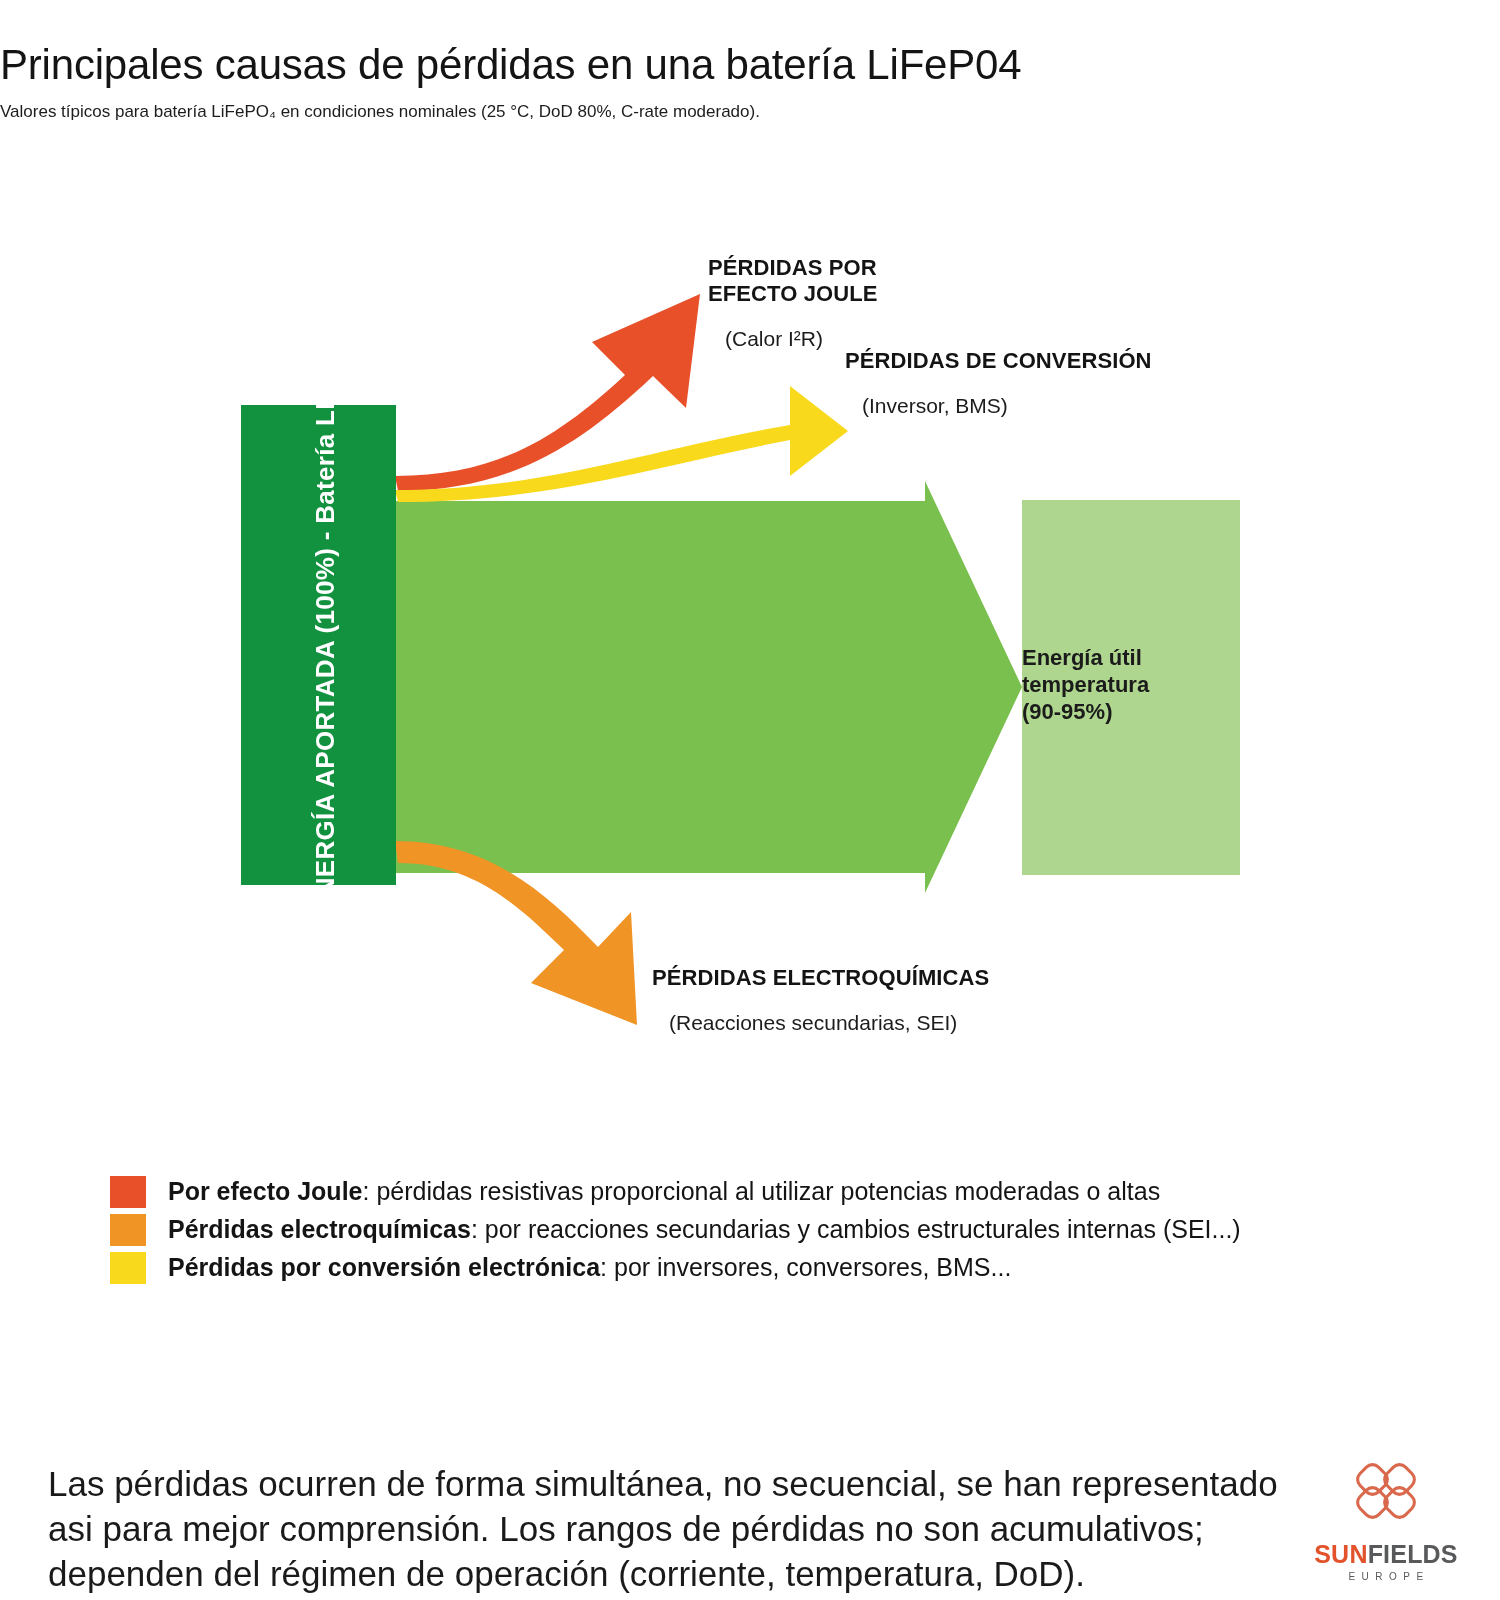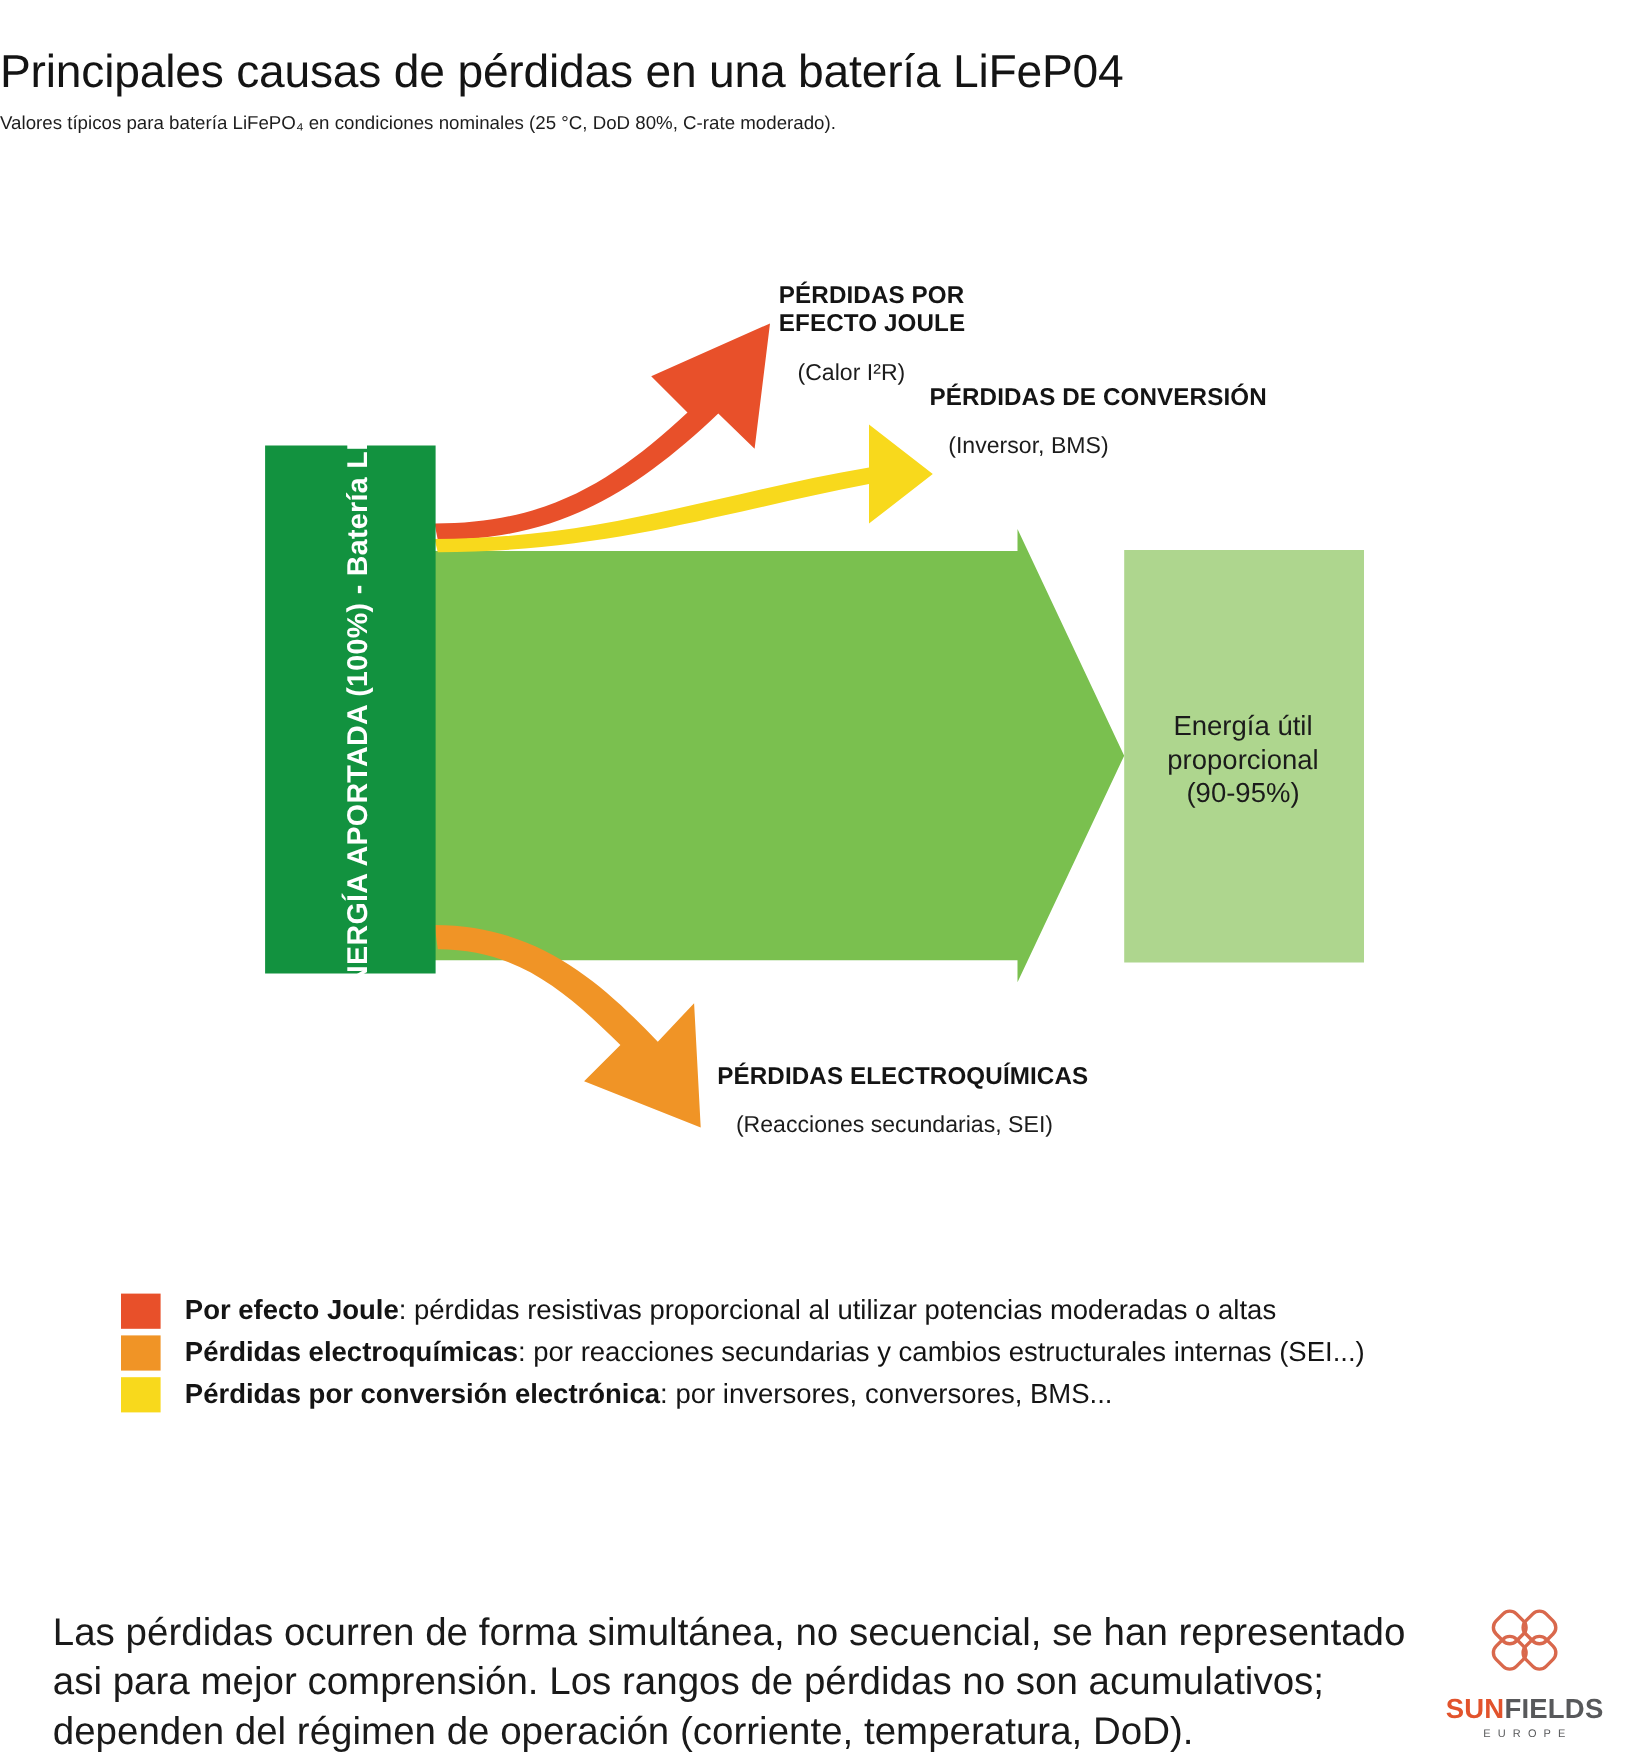--- a/index.html
+++ b/index.html
@@ -111,23 +111,22 @@
   }
   #joule-callout  { left: 708px; top: 65px;  width: 260px; }
   #conv-callout   { left: 845px; top: 158px; width: 330px; }
   #electro-callout{ left: 652px; top: 775px; width: 420px; }
 
   
   #output-box-label {
     left: 1022px;
     top: 455px;
     width: 216px;
-    text-align: center;
-    font-size: 25px;
-    font-weight: 400;
+    font-size: 22px;
+    font-weight: 700;
     color: #1b1b1b;
     line-height: 1.22;
   }
 
   
   #legend {
     position: absolute;
     left: 110px;
     top: 1175px;
     width: 1330px;
@@ -256,21 +255,21 @@
     <p class="callout-sub">(Inversor, BMS)</p>
   </div>
 
   <div id="electro-callout" class="diagram-label">
     <p class="callout-title">PÉRDIDAS ELECTROQUÍMICAS</p>
     <p class="callout-sub">(Reacciones secundarias, SEI)</p>
   </div>
 
   <div id="output-box-label" class="diagram-label">
     <div>Energía útil</div>
-    <div>proporcional</div>
+    <div>temperatura</div>
     <div>(90-95%)</div>
   </div>
 </div>
 
 <div id="legend">
 
   <div class="legend-row">
     <div class="legend-swatch" style="background: rgb(232, 80, 42);"></div>
     <div class="legend-text"><b>Por efecto Joule</b><span>: pérdidas resistivas proporcional al utilizar potencias moderadas o altas</span></div>
   </div>

